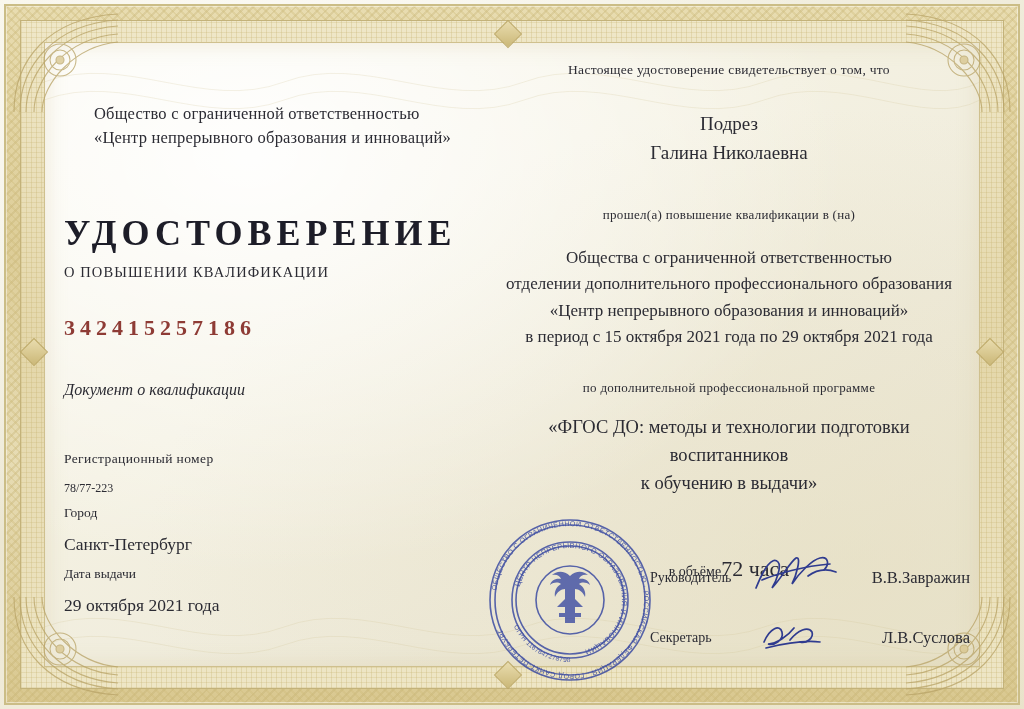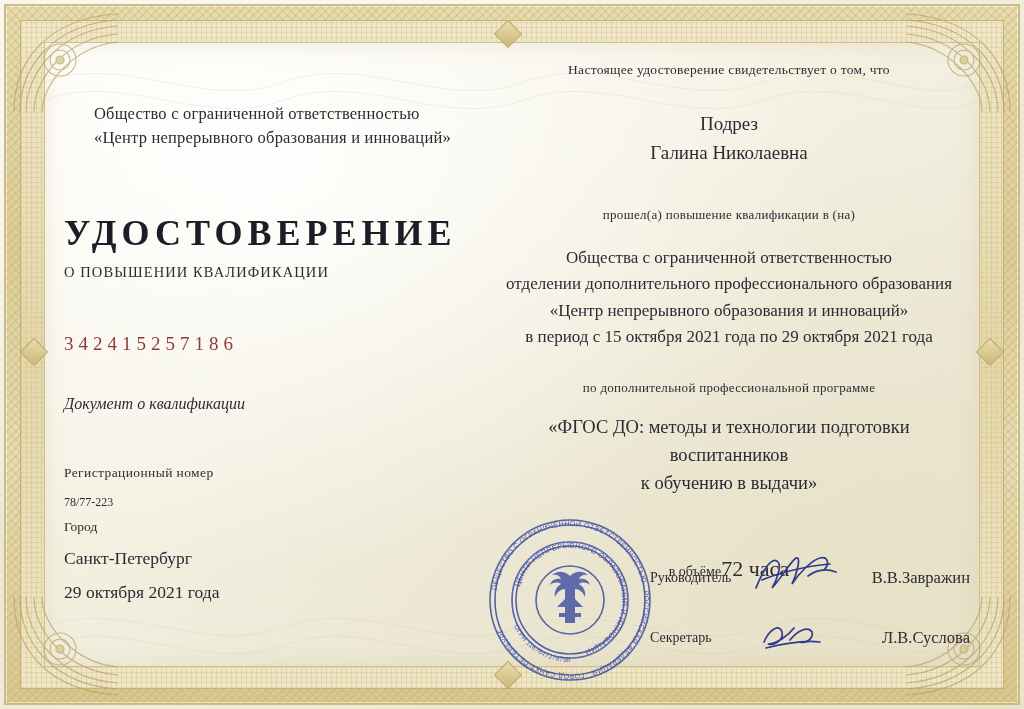--- a/index.html
+++ b/index.html
@@ -111,25 +111,25 @@
     font-weight: 700;
     letter-spacing: 5px;
     color: #1d1d28;
   }
   .sub-title {
     margin-top: 10px;
     font-size: 14.5px;
     letter-spacing: 1.1px;
   }
   .blank-number {
-    margin-top: 52px;
-    font-size: 19px;
+    margin-top: 34px;
+    font-size: 22px;
     letter-spacing: 5px;
     color: #8e3b35;
-    font-weight: 400;
+    font-weight: 700;
   }
   .doc-kind {
     margin-top: 40px;
     font-size: 16px;
     font-style: italic;
   }
   .reg-label {
     margin-top: 52px;
     font-size: 13.5px;
     letter-spacing: .4px;
@@ -320,20 +320,21 @@
       <div class="blank-number">342415257186</div>
 
       <div class="doc-kind">Документ о квалификации</div>
 
       <div class="reg-label">Регистрационный номер</div>
       <div class="reg-value">78/77-223</div>
 
       <div class="city-label">Город</div>
       <div class="city-value">Санкт-Петербург</div>
 
+      <div class="date-label">Дата выдачи</div>
       <div class="date-value">29 октября 2021 года</div>
     </div>
 
     <div class="right-col">
 
       <div class="intro-line">Настоящее удостоверение свидетельствует о том, что</div>
 
       <div class="person-name">
         <div>Подрез</div>
         <div>Галина Николаевна</div>

